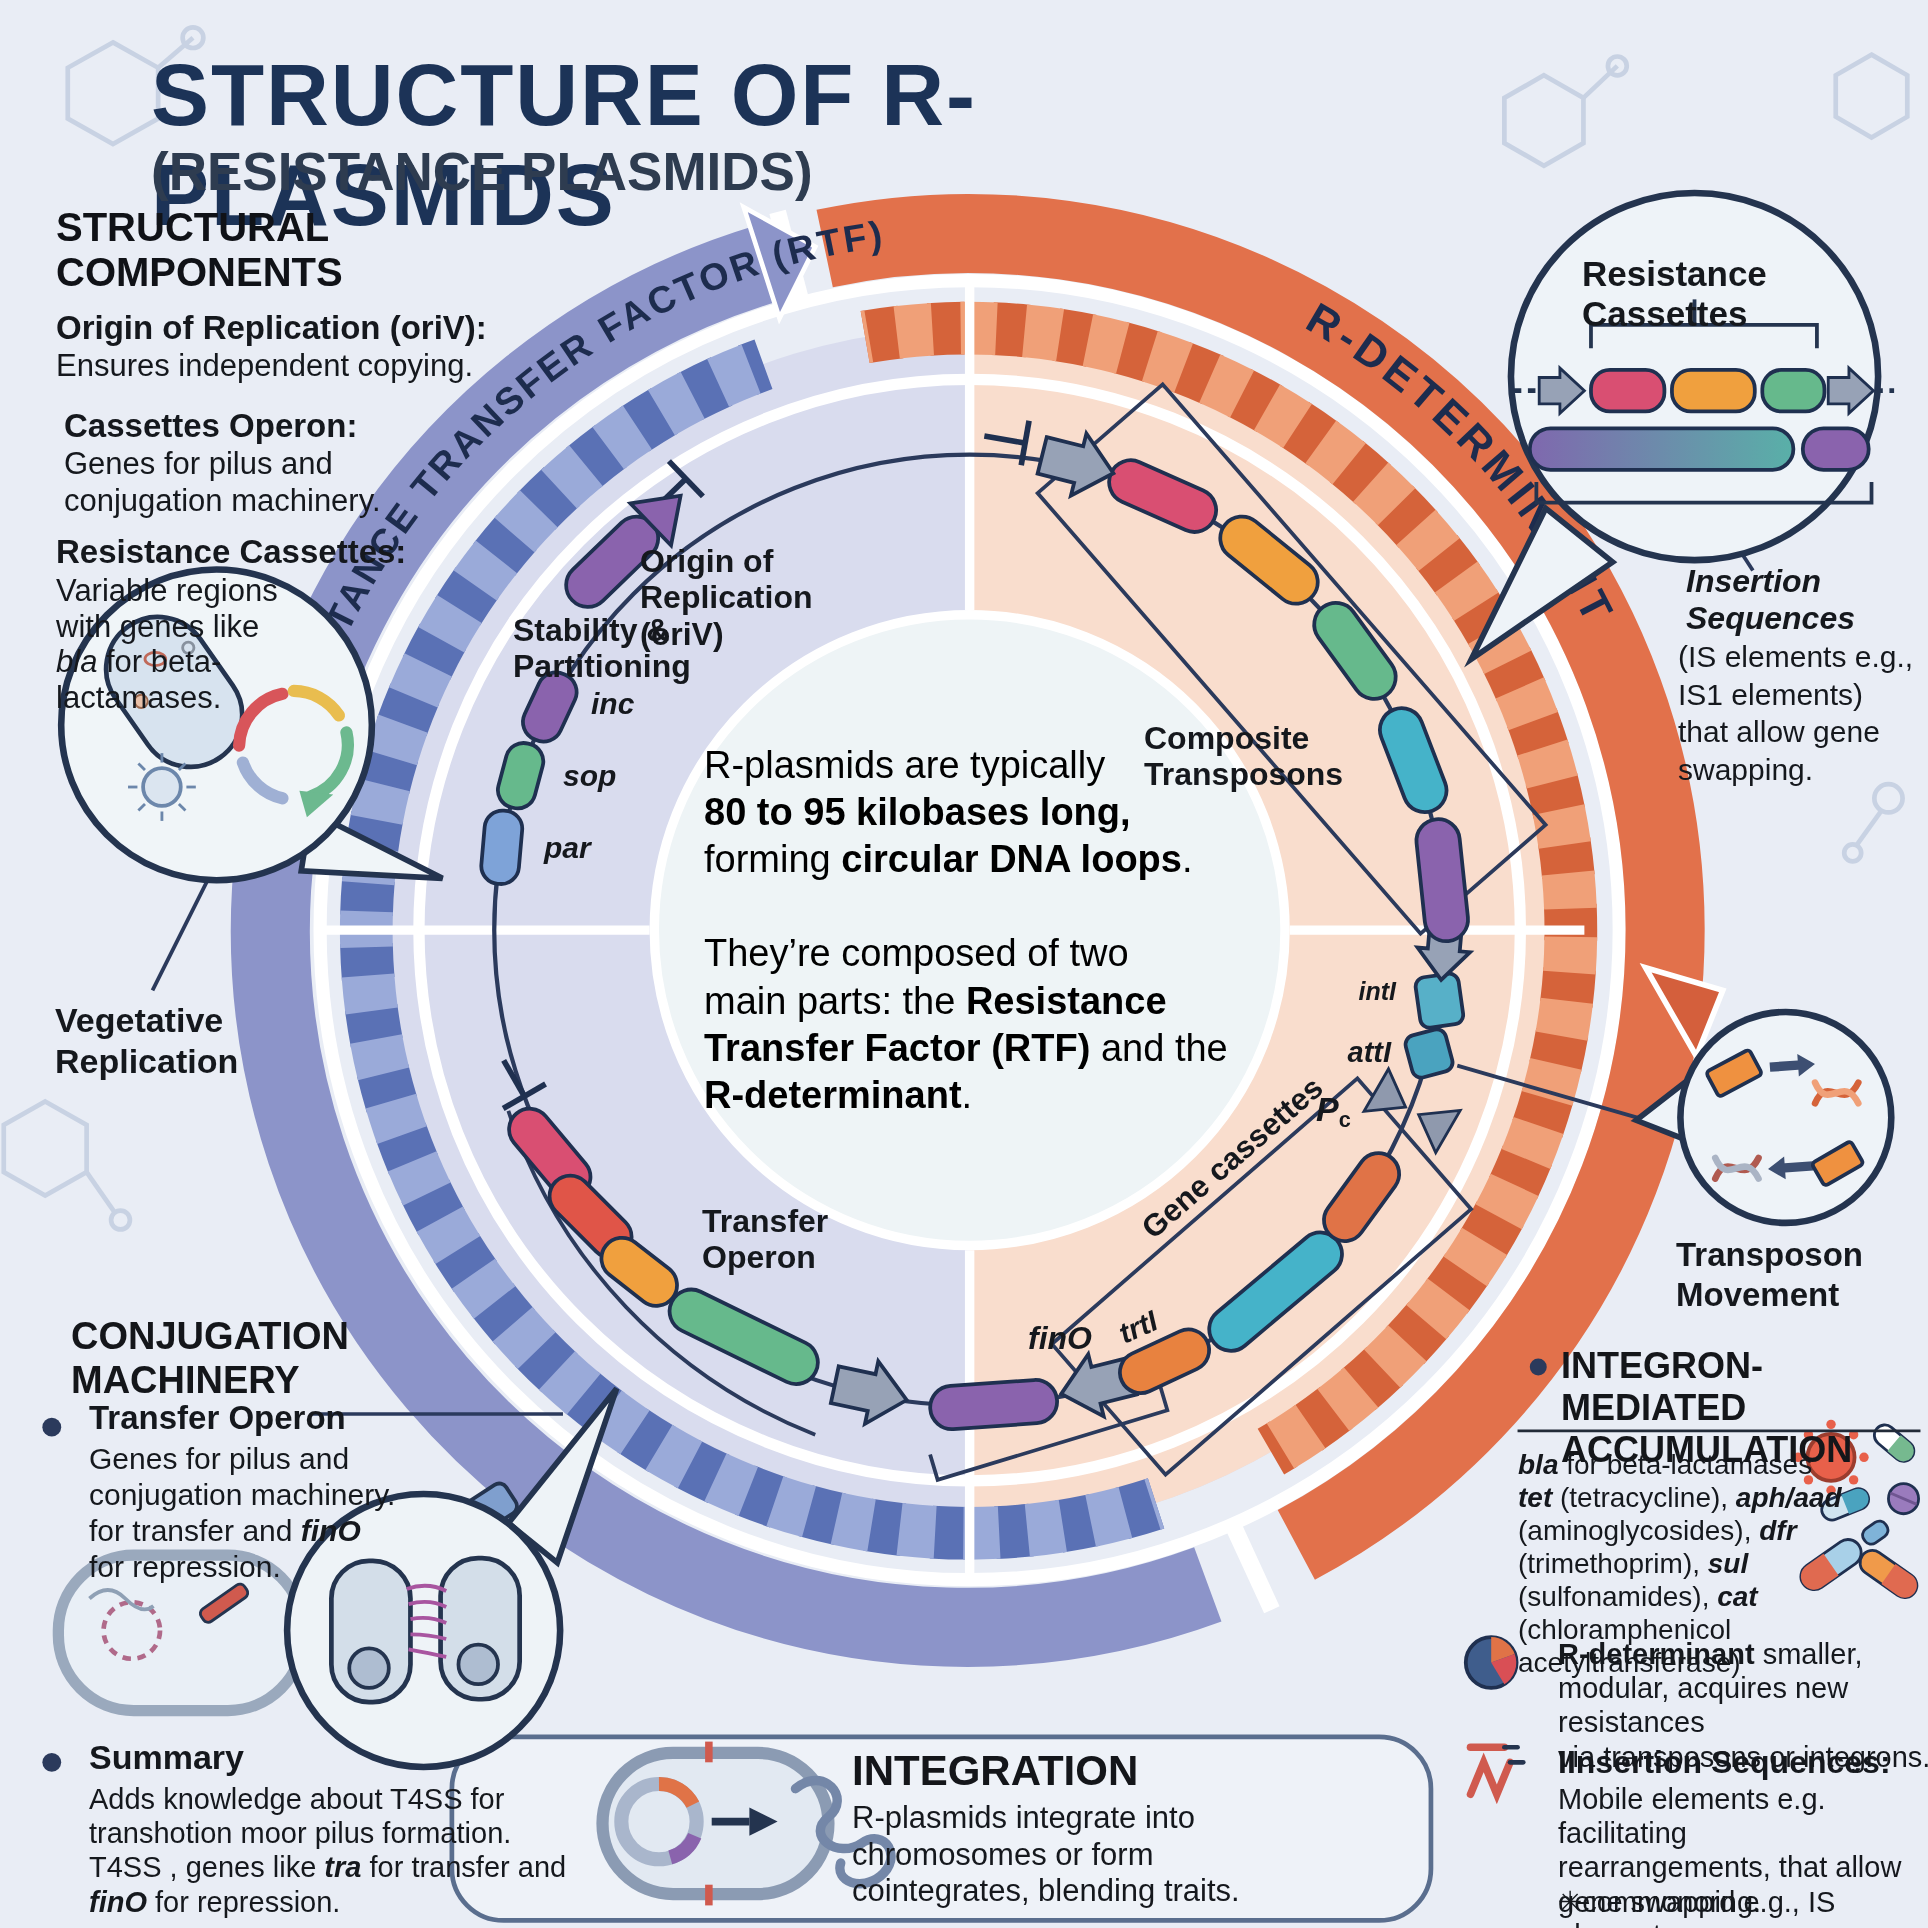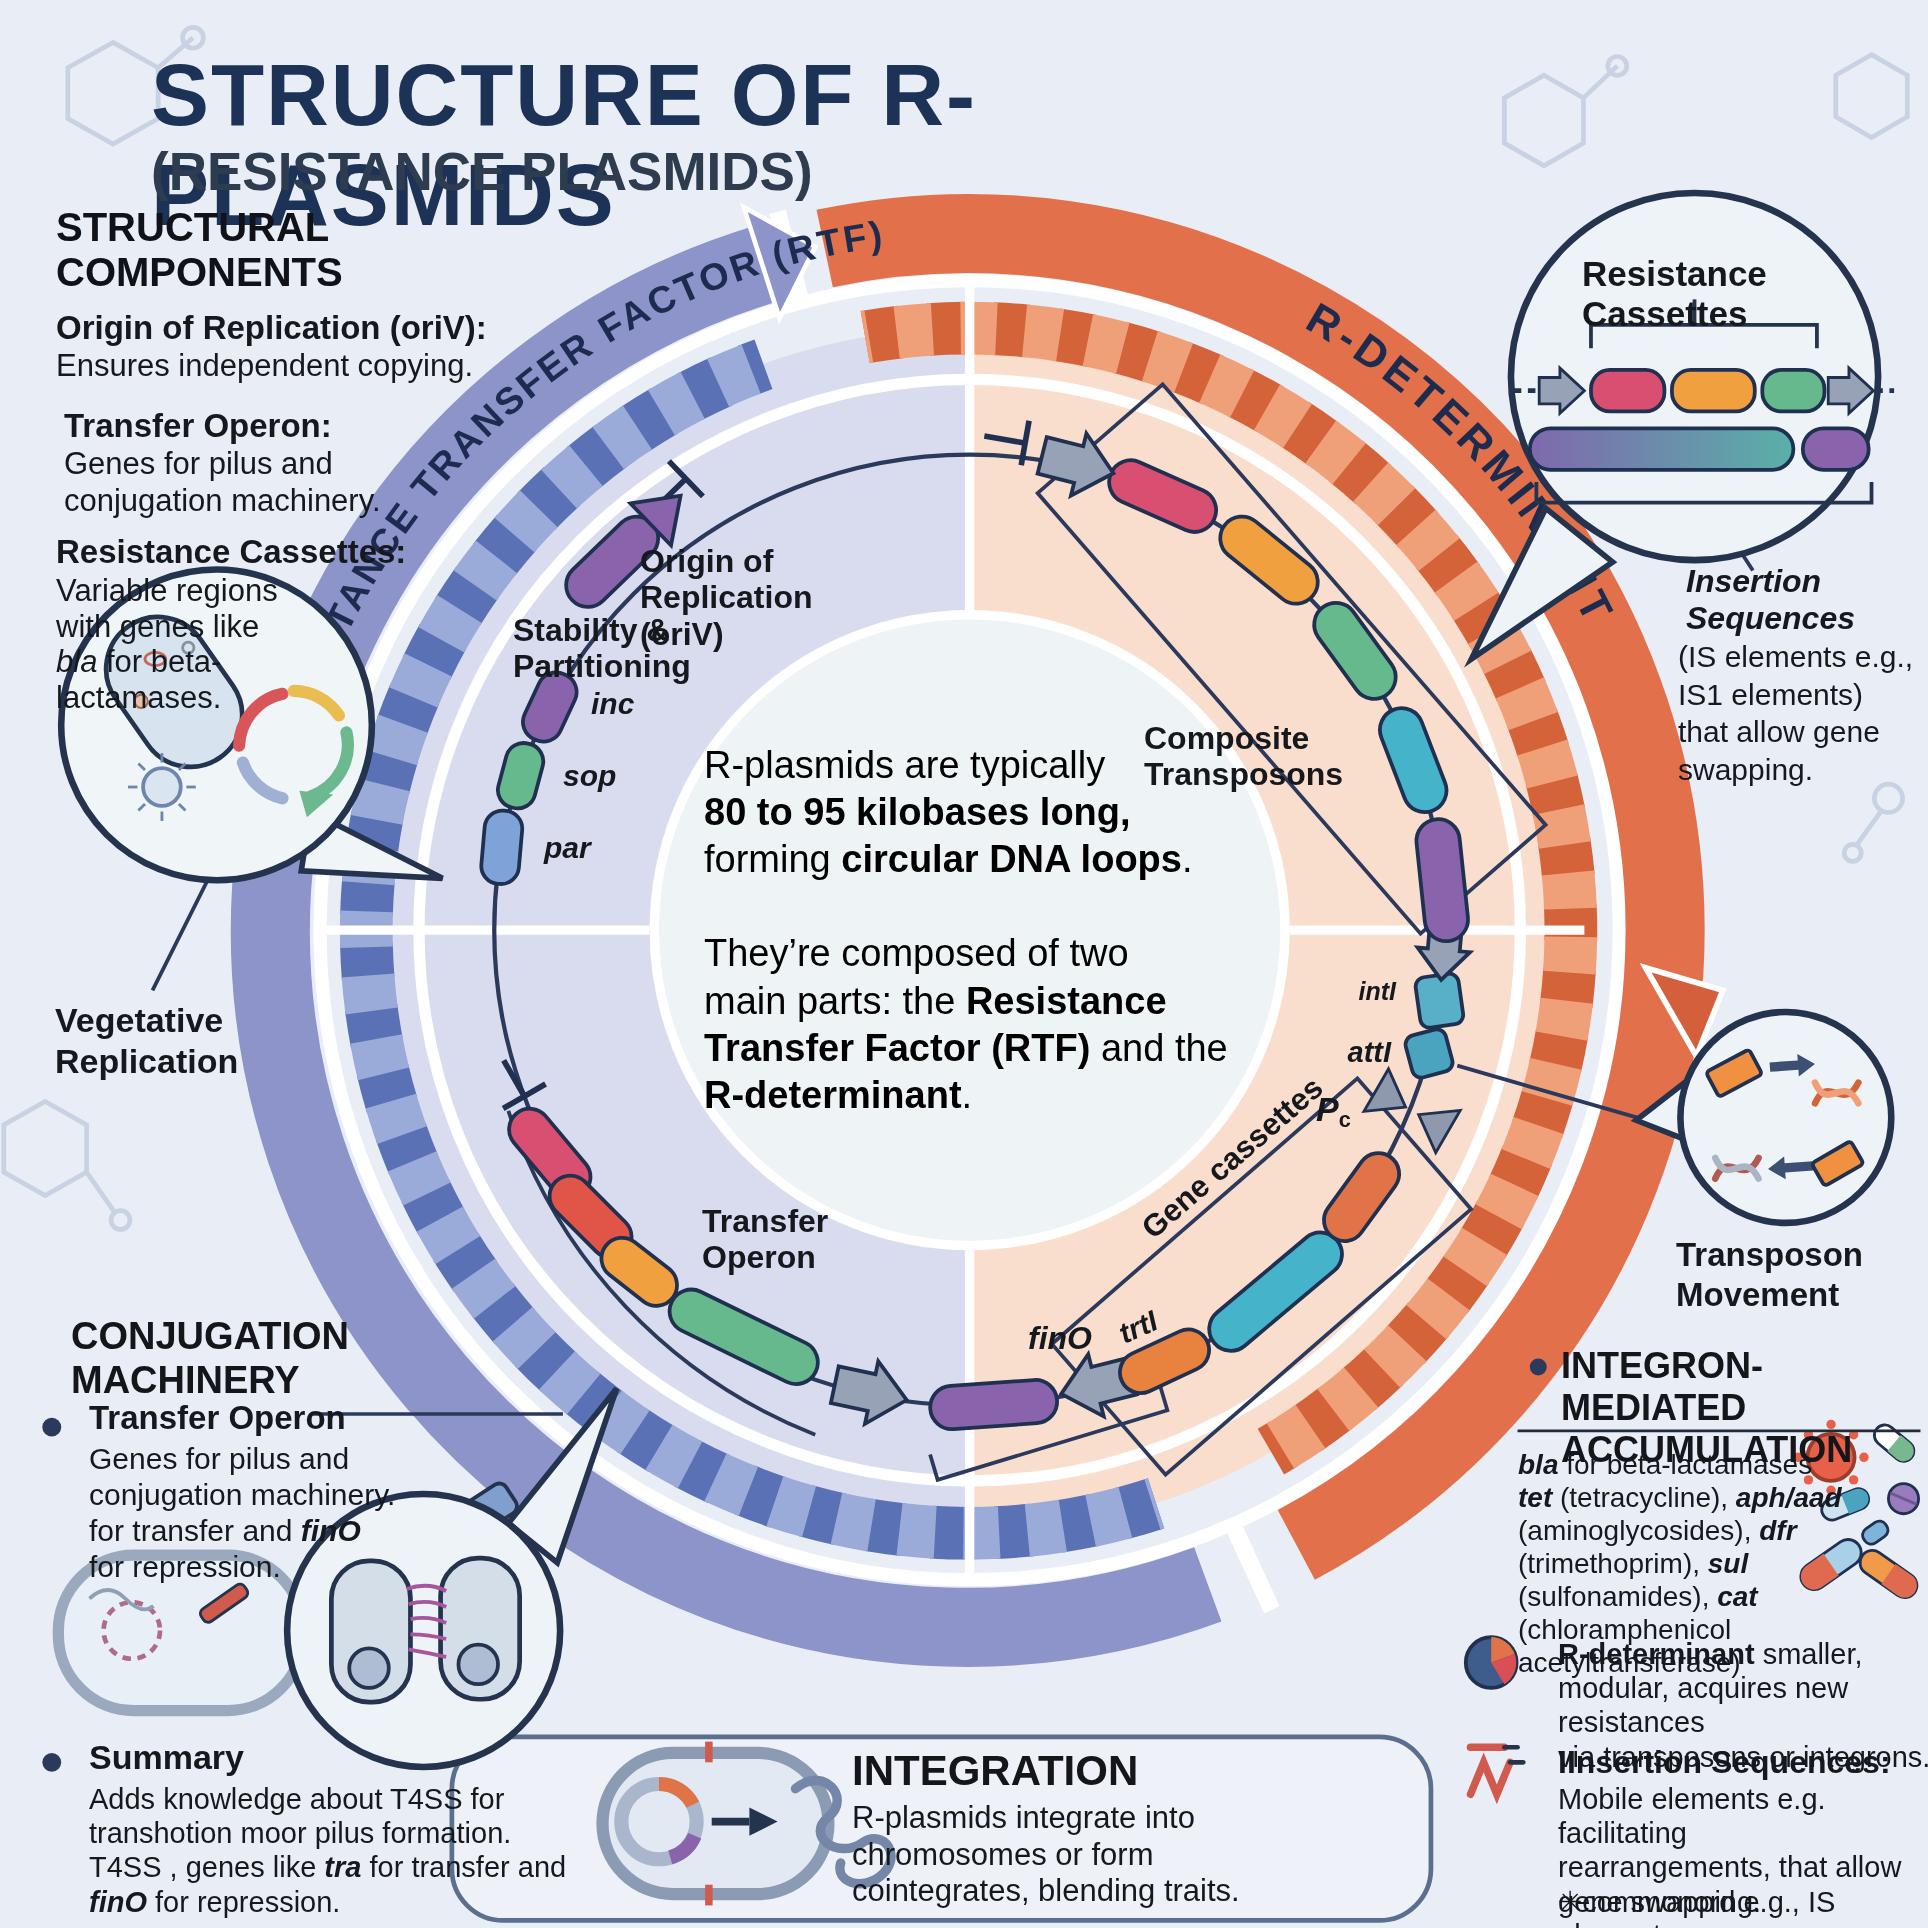--- a/index.html
+++ b/index.html
@@ -360,21 +360,21 @@
   <line x1="1612" y1="1520" x2="2040" y2="1520" stroke="#222b38" stroke-width="3"></line>
 </svg>
 
 <div class="abs ctr bb navy" style="left:151px;top:45px;width:1243px;font-size:87px;letter-spacing:1.9px;">STRUCTURE OF R-PLASMIDS</div>
 <div class="abs ctr b" style="left:151px;top:141px;width:1243px;font-size:53px;color:#2e3c50;">(RESISTANCE PLASMIDS)</div>
 
 <div class="abs pre bb" style="left:56px;top:205px;font-size:40px;line-height:1.12;color:#101217;">STRUCTURAL
 COMPONENTS</div>
 <div class="abs b" style="left:56px;top:309px;font-size:33px;">Origin of Replication (oriV):</div>
 <div class="abs" style="left:56px;top:348px;font-size:31px;">Ensures independent copying.</div>
-<div class="abs b" style="left:64px;top:407px;font-size:33px;">Transfer Operon:</div>
+<div class="abs b" style="left:64px;top:407px;font-size:33px;">Cassettes Operon:</div>
 <div class="abs pre" style="left:64px;top:446px;font-size:31px;line-height:1.18;">Genes for pilus and
 conjugation machinery.</div>
 <div class="abs b" style="left:56px;top:533px;font-size:33px;">Resistance Cassettes:</div>
 <div class="abs pre" style="left:56px;top:573px;font-size:31px;line-height:1.15;"><span>Variable regions
 with genes like
 </span><span style="font-style: italic;">bla</span><span> for beta-
 lactamases.</span></div>
 <div class="abs pre b" style="left:55px;top:1000px;font-size:34px;line-height:1.2;">Vegetative
 Replication</div>
 

